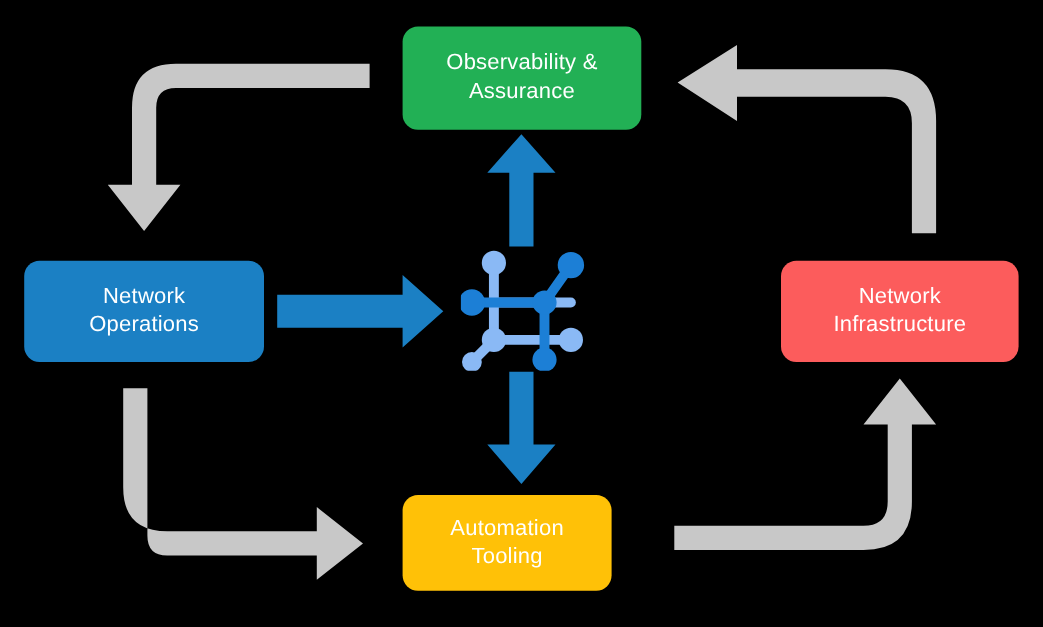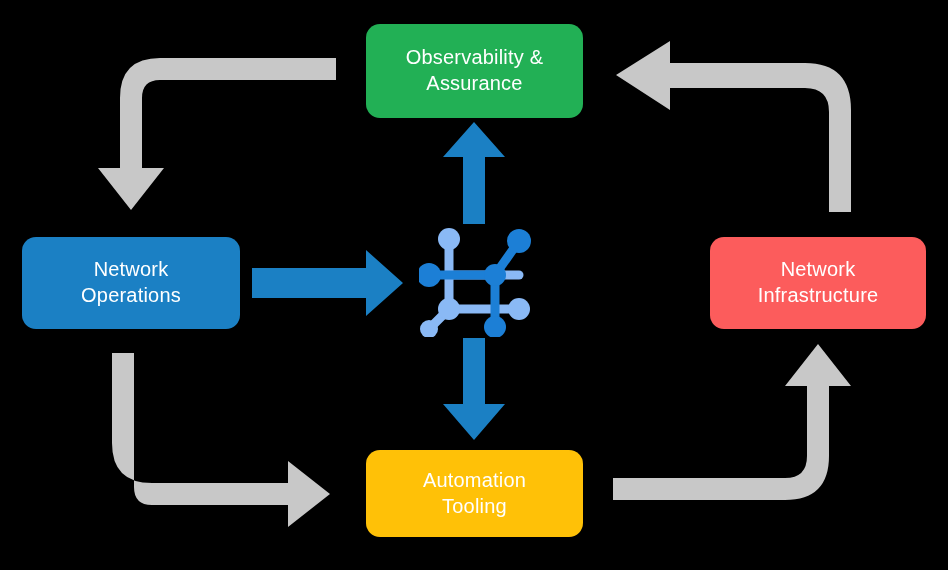--- a/index.html
+++ b/index.html
@@ -34,21 +34,21 @@
   #box-observability {
     left: 366px; top: 24px; width: 217px; height: 94px;
   }
   #box-operations {
     left: 22px; top: 237px; width: 218px; height: 92px;
   }
   #box-infrastructure {
     left: 710px; top: 237px; width: 216px; height: 92px;
   }
   #box-automation {
-    left: 366px; top: 450px; width: 217px; height: 87px;
+    left: 366px; top: 450px; width: 190px; height: 87px;
   }
   .svg-layer {
     position: absolute;
     left: 0; top: 0;
     width: 948px;
     height: 570px;
     pointer-events: none;
   }
   .center-icon {
     position: absolute;

